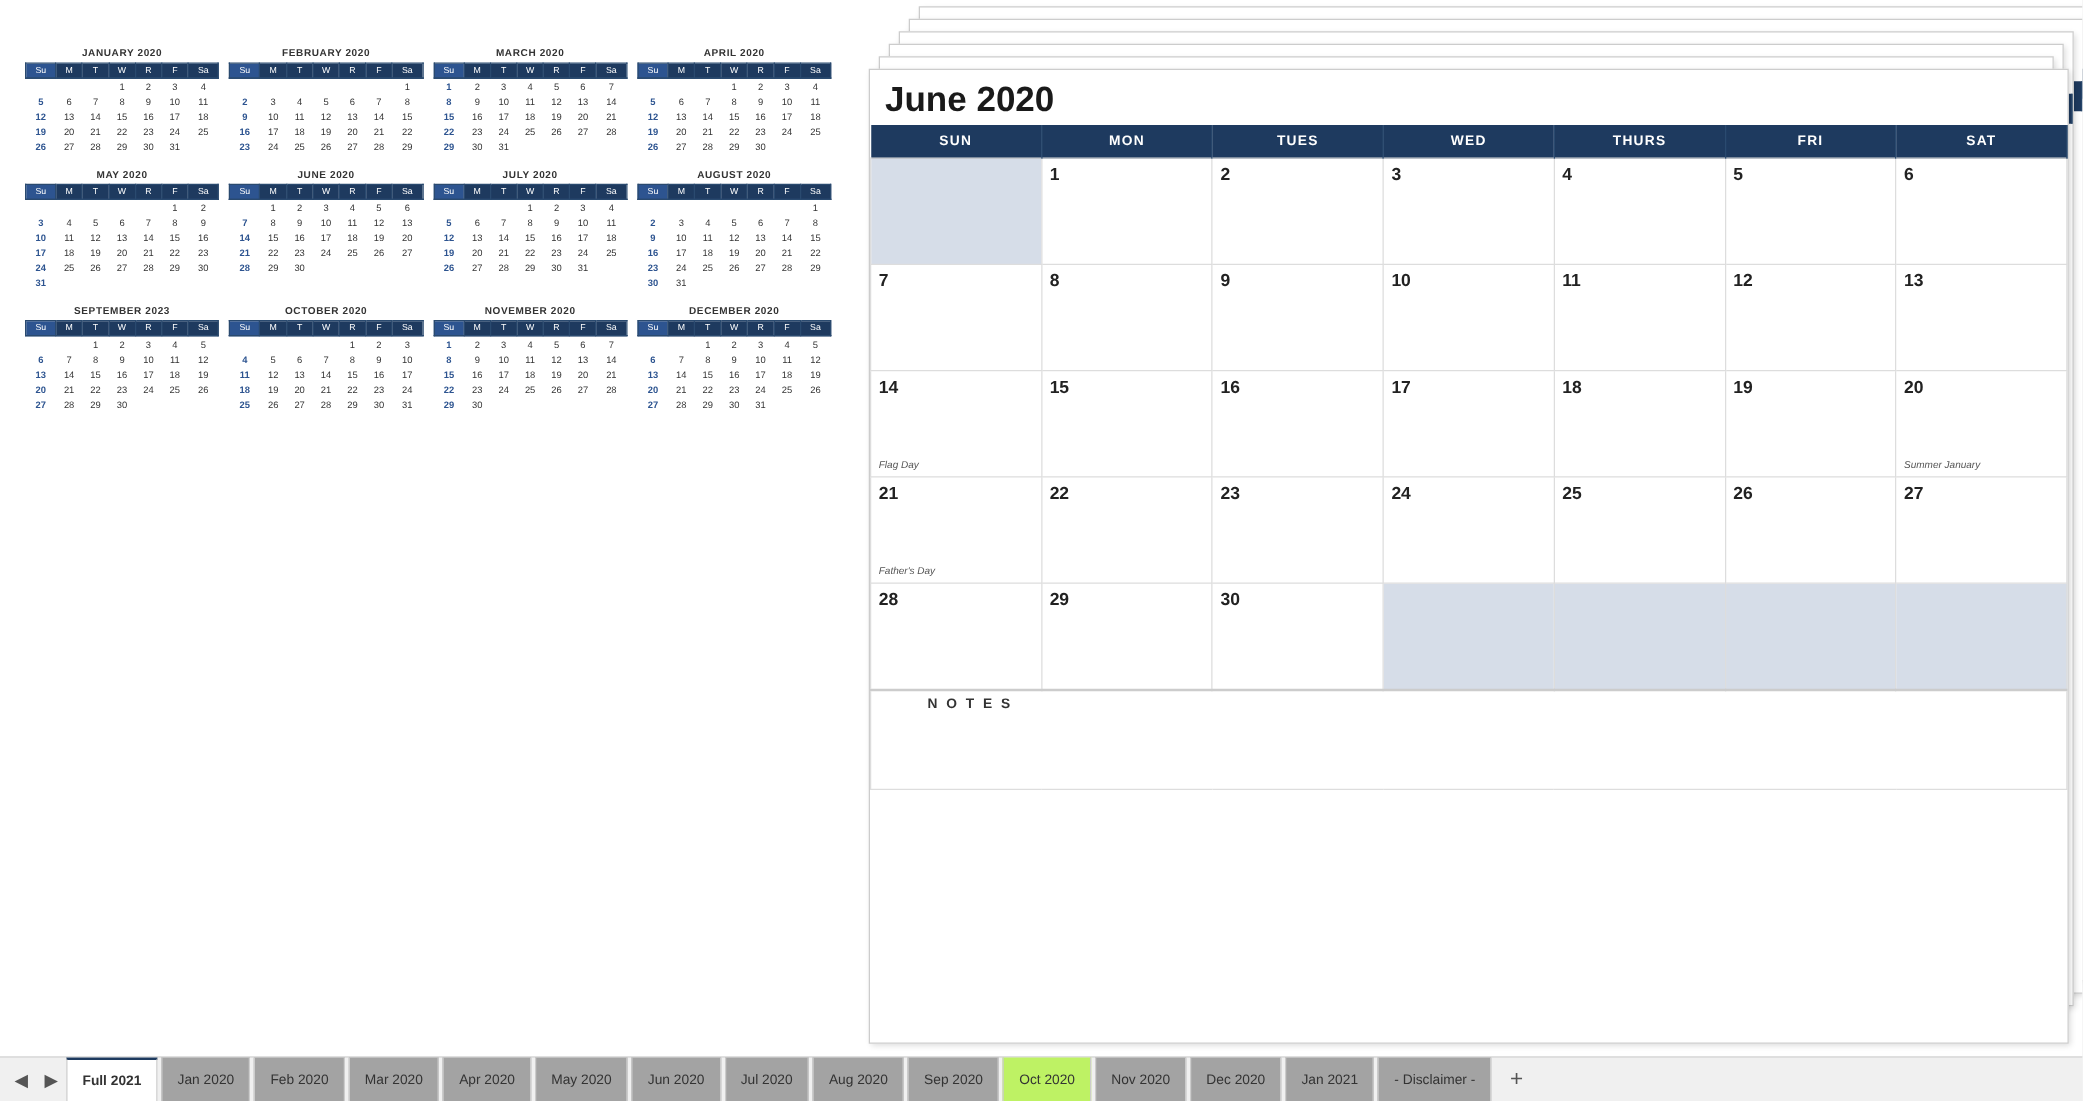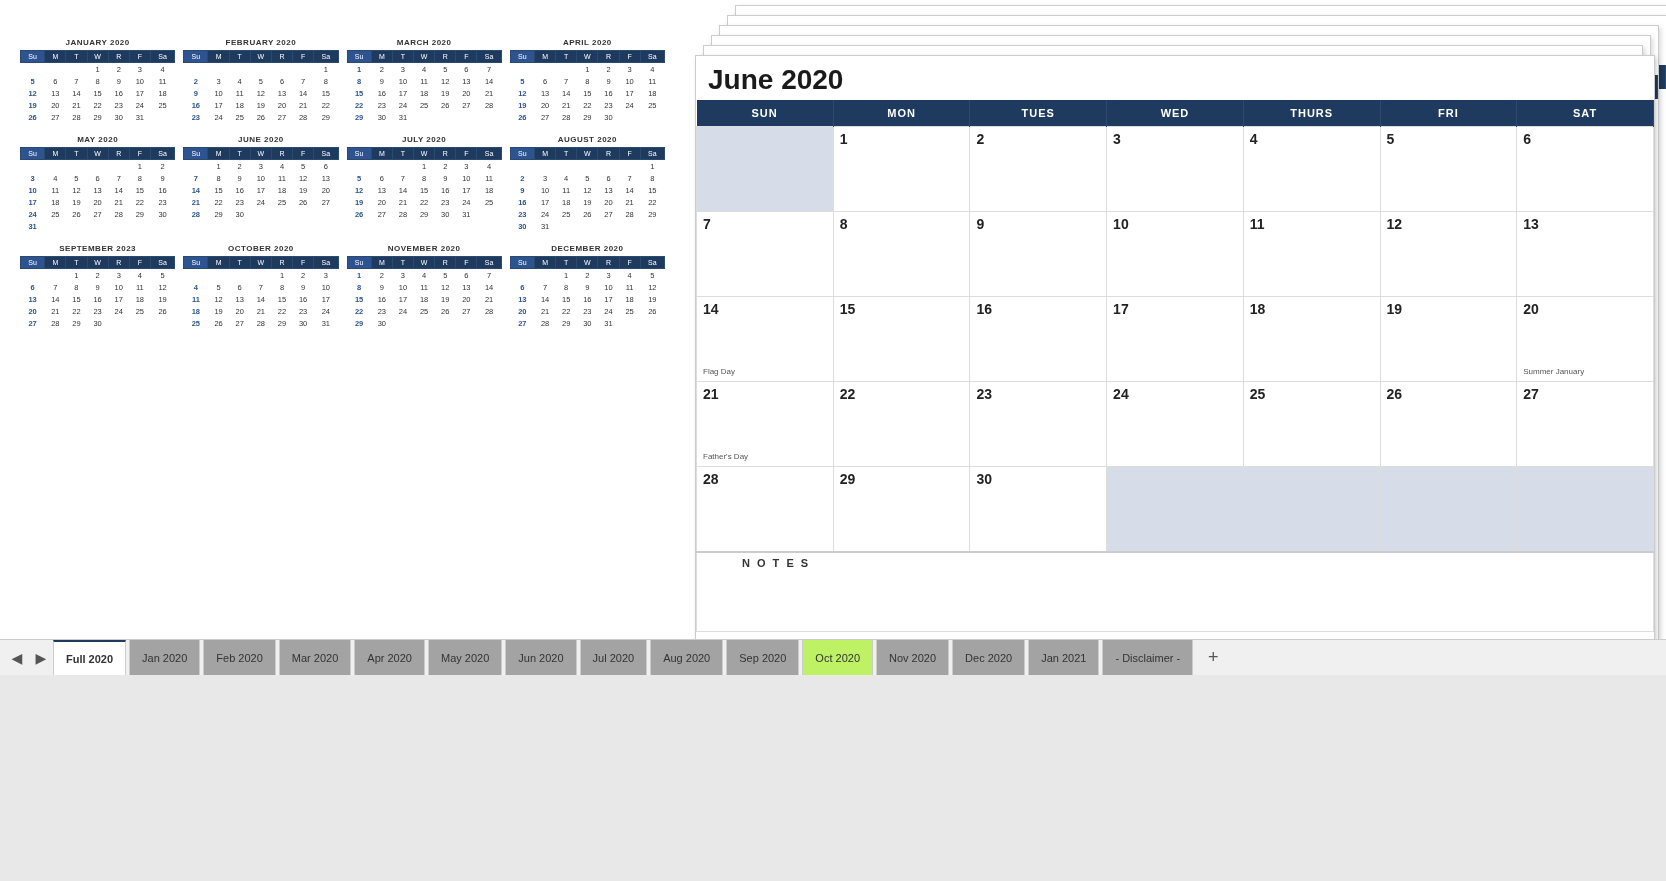--- a/index.html
+++ b/index.html
@@ -9,21 +9,21 @@
       width: 1666px;
       height: 881px;
       overflow: hidden;
       position: relative;
     }
 
     
     .main-area {
       background: white;
       width: 1666px;
-      height: 639px;
+      height: 845px;
       position: relative;
       display: flex;
     }
 
     
     .left-panel {
       width: 680px;
       padding: 20px 15px 10px 20px;
       flex-shrink: 0;
     }
@@ -200,20 +200,21 @@
       color: #222;
     }
 
     .june-grid td .event-note {
       font-size: 8px;
       font-weight: normal;
       color: #555;
       margin-top: auto;
       display: block;
       margin-top: 50px;
+      font-style: italic;
     }
 
     .notes-row td {
       height: 80px;
       vertical-align: top;
       padding: 4px 8px;
     }
 
     .notes-label {
       font-size: 11px;
@@ -1247,21 +1248,21 @@
       </div>
 
     </div>
   </div>
 </div>
 
 <div class="tab-bar">
   <div class="tab-nav-btn">◀</div>
   <div class="tab-nav-btn">▶</div>
   <div id="tabs-container" style="display:flex; align-items:stretch; gap:1px;">
-      <div class="tab-item active">Full 2020</div>
+      <div class="tab-item active">Full 2021</div>
       <div class="tab-item">Jan 2020</div>
       <div class="tab-item">Feb 2020</div>
       <div class="tab-item">Mar 2020</div>
       <div class="tab-item">Apr 2020</div>
       <div class="tab-item">May 2020</div>
       <div class="tab-item">Jun 2020</div>
       <div class="tab-item">Jul 2020</div>
       <div class="tab-item">Aug 2020</div>
       <div class="tab-item">Sep 2020</div>
       <div class="tab-item selected">Oct 2020</div>

